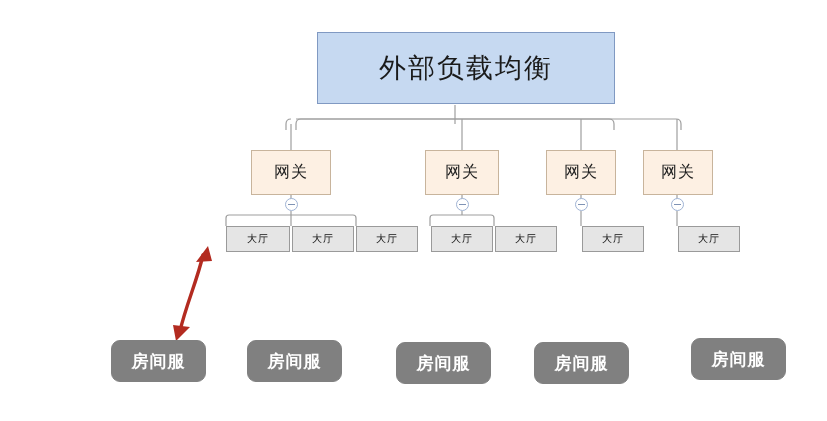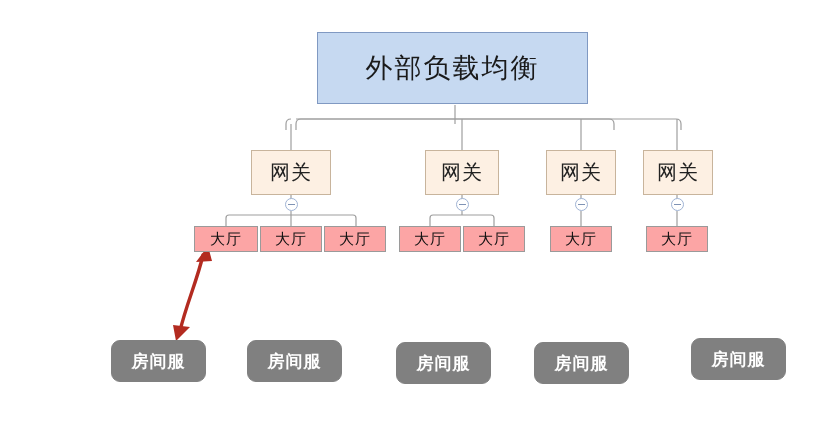--- a/index.html
+++ b/index.html
@@ -40,33 +40,34 @@
     border: 1px solid #8099c2;
     font-size: 27px;
     color: #1a1a1a;
     letter-spacing: 2px;
     font-family: "Liberation Serif", "DejaVu Serif", serif;
   }
   
   .node.gateway {
     background: #fdf0e3;
     border: 1px solid #c8b49c;
-    font-size: 20px;
+    font-size: 16px;
     color: #222222;
     letter-spacing: 1px;
     font-family: "Liberation Serif", "DejaVu Serif", serif;
   }
   
   .node.lobby {
-    background: #fca5a5;
+    background: #e5e5e5;
     border: 1px solid #9a9a9a;
-    font-size: 15px;
+    font-size: 10px;
     color: #111111;
     letter-spacing: 1px;
     font-family: "Liberation Serif", "DejaVu Serif", serif;
+    margin-left: 32px;
   }
   
   .node.room {
     background: #808080;
     border: 1px solid #808080;
     border-radius: 9px;
     color: #ffffff;
     font-size: 17px;
     font-weight: bold;
     letter-spacing: 1px;
@@ -146,21 +147,21 @@
       <path d="M677,211 L677,226"></path>
     </g>
 
     <g>
       <path d="M203,255 C197,281 186,305 180,331" fill="none" stroke="#b32b20" stroke-width="3.4" stroke-linecap="round"></path>
       <polygon points="208,246 196,262 212,261" fill="#b32b20"></polygon>
       <polygon points="176,341 190,327 173,325" fill="#b32b20"></polygon>
     </g>
   </svg>
 
-  <div class="node root" style="left:317px; top:32px; width:271px; height:72px;">
+  <div class="node root" style="left:317px; top:32px; width:298px; height:72px;">
     <span>外部负载均衡</span>
   </div>
 
   <div class="node gateway" style="left:251px; top:150px; width:80px; height:45px;">
     <span>网关</span>
   </div>
   <div class="node gateway" style="left:425px; top:150px; width:74px; height:45px;">
     <span>网关</span>
   </div>
   <div class="node gateway" style="left:546px; top:150px; width:70px; height:45px;">

